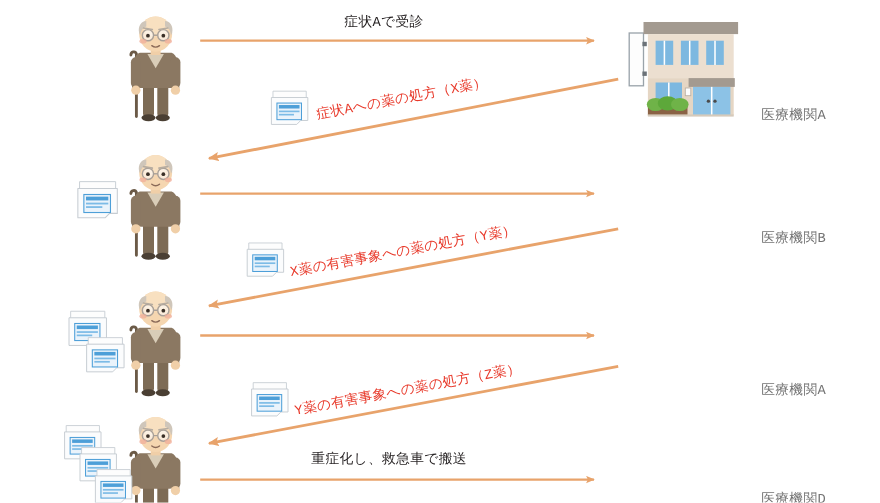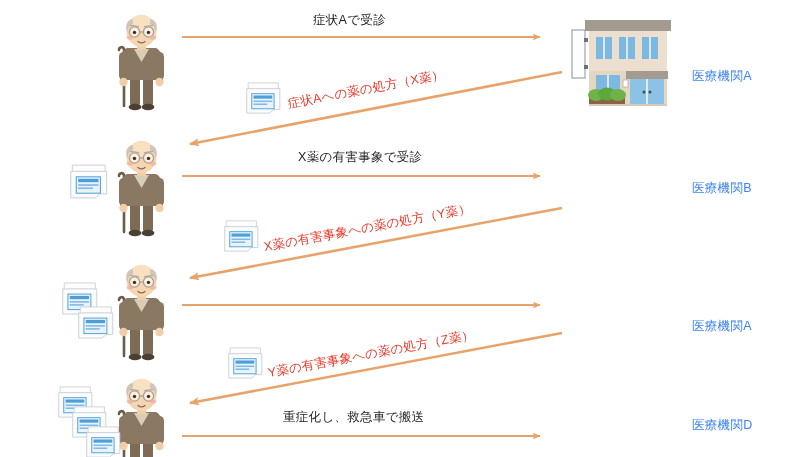--- a/index.html
+++ b/index.html
@@ -10,20 +10,21 @@
   }
   body {
     font-family: "Liberation Sans", "DejaVu Sans", sans-serif;
   }
   #canvas {
     position: relative;
     width: 800px;
     height: 457px;
     background: #ffffff;
     overflow: hidden;
+    font-family: Liberation Mono, monospace;
   }
 
   
   .arrow-label {
     position: absolute;
     font-size: 12.5px;
     color: #231f20;
     white-space: nowrap;
     letter-spacing: .3px;
   }
@@ -31,23 +32,24 @@
     position: absolute;
     font-size: 12.5px;
     color: #e8392a;
     white-space: nowrap;
     letter-spacing: .3px;
     transform-origin: 0 50%;
   }
   .facility-label {
     position: absolute;
     font-size: 12.5px;
-    color: #3b82f6;
+    color: #737373;
     white-space: nowrap;
     letter-spacing: .3px;
+    margin-top: 28px;
   }
 
   
   svg.layer {
     position: absolute;
     left: 0; top: 0;
     width: 800px; height: 457px;
     overflow: visible;
   }
 </style>
@@ -363,21 +365,20 @@
       
       <rect x="0" y="70" width="118" height="2" fill="#cfe3f2"></rect>
     </g>
   
 
   
 
   
   <div class="arrow-label" style="left:313px; top:12px;">症状Aで受診</div>
 
-  <div class="arrow-label" style="left:298px; top:149px;">X薬の有害事象で受診</div>
 
 
   <div class="arrow-label" style="left:283px; top:409px;">重症化し、救急車で搬送</div>
 
   
   <div class="rx-label" style="left:288px; top:96px; transform:rotate(-10.8deg);">症状Aへの薬の処方（X薬）</div>
 
   <div class="rx-label" style="left:264px; top:239px; transform:rotate(-10.6deg);">X薬の有害事象への薬の処方（Y薬）</div>
 
   <div class="rx-label" style="left:268px; top:365px; transform:rotate(-10.6deg);">Y薬の有害事象への薬の処方（Z薬）</div>

